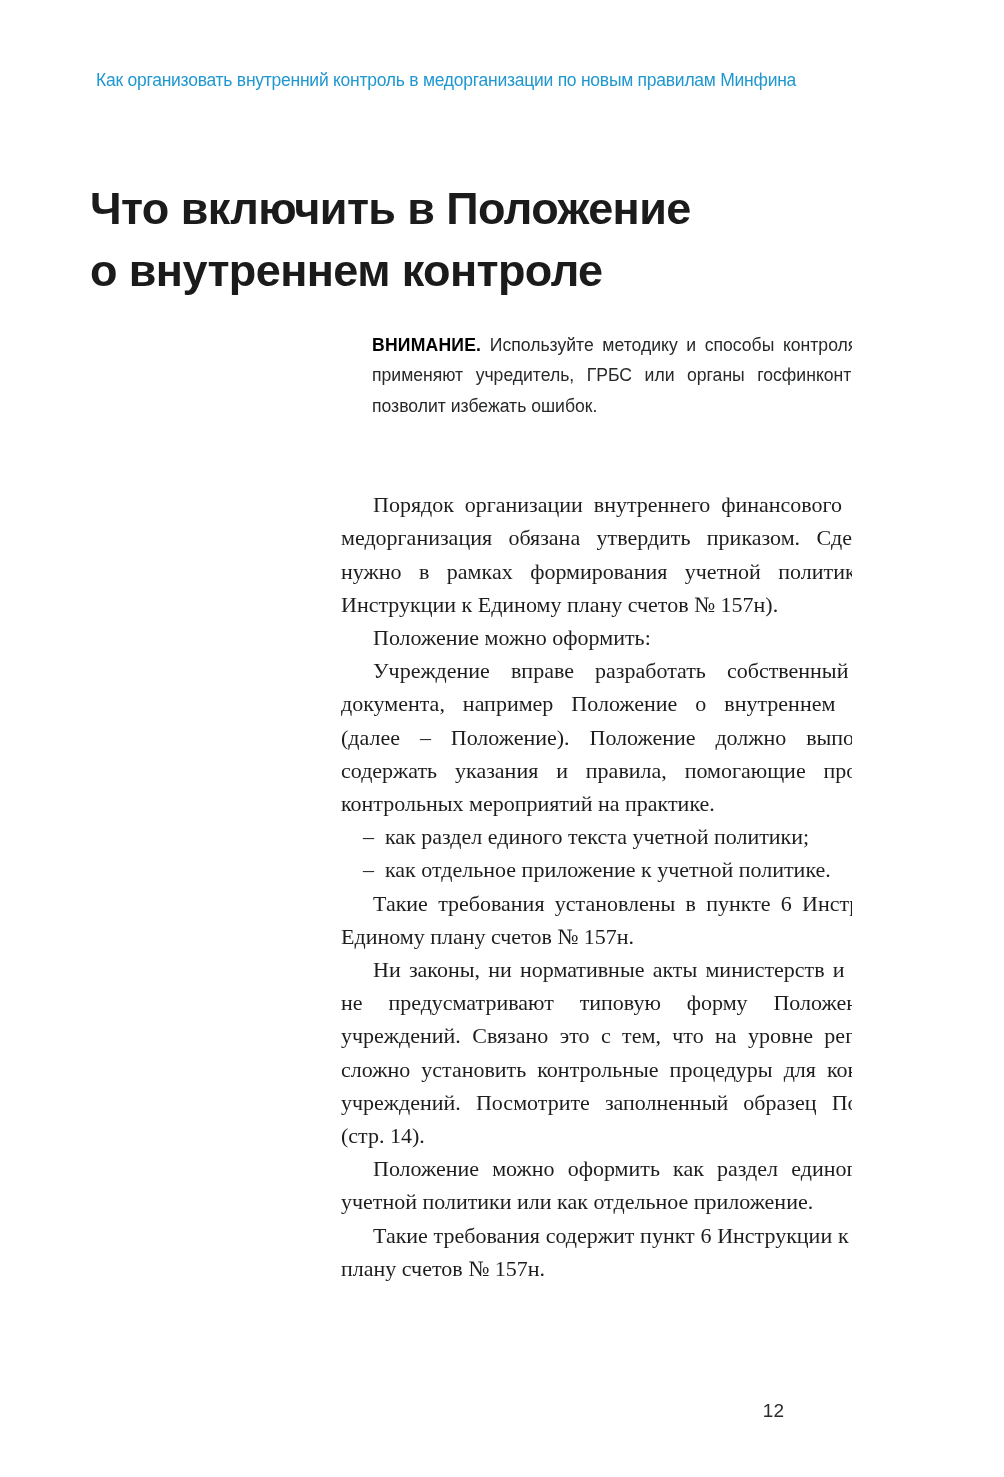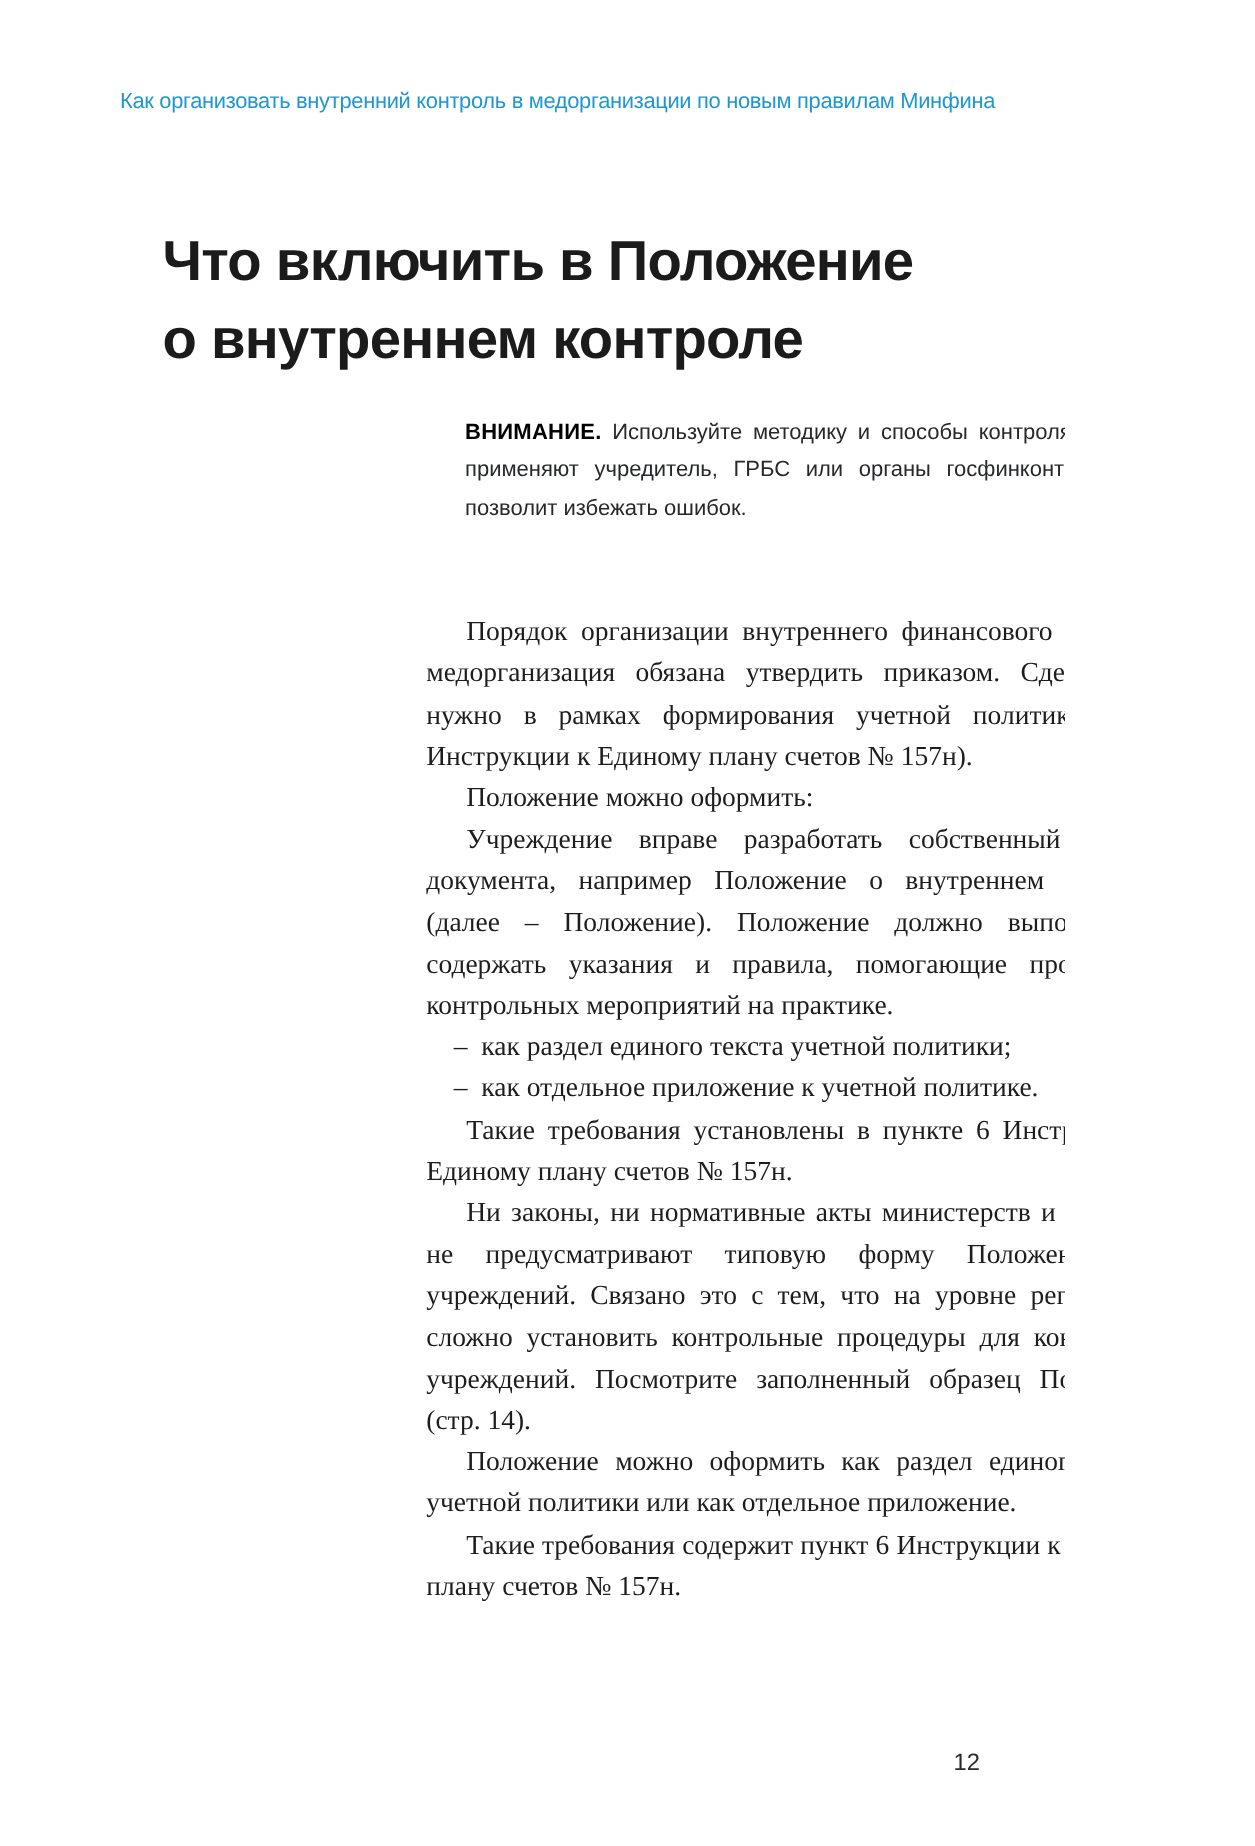--- a/index.html
+++ b/index.html
@@ -36,21 +36,21 @@
     left: 90px;
     top: 148px;
     width: 820px;
     font-family: "Liberation Sans", sans-serif;
     font-size: 45px;
     line-height: 62px;
     font-weight: 700;
     color: #1b1b1b;
     letter-spacing: -0.6px;
   }
-  .page-title .tline { display: block; margin-left: 40px; }
+  .page-title .tline { display: block; }
 
   
   .text-column {
     position: absolute;
     left: 341px;
     top: 330px;
     width: 597px;
   }
 
   

